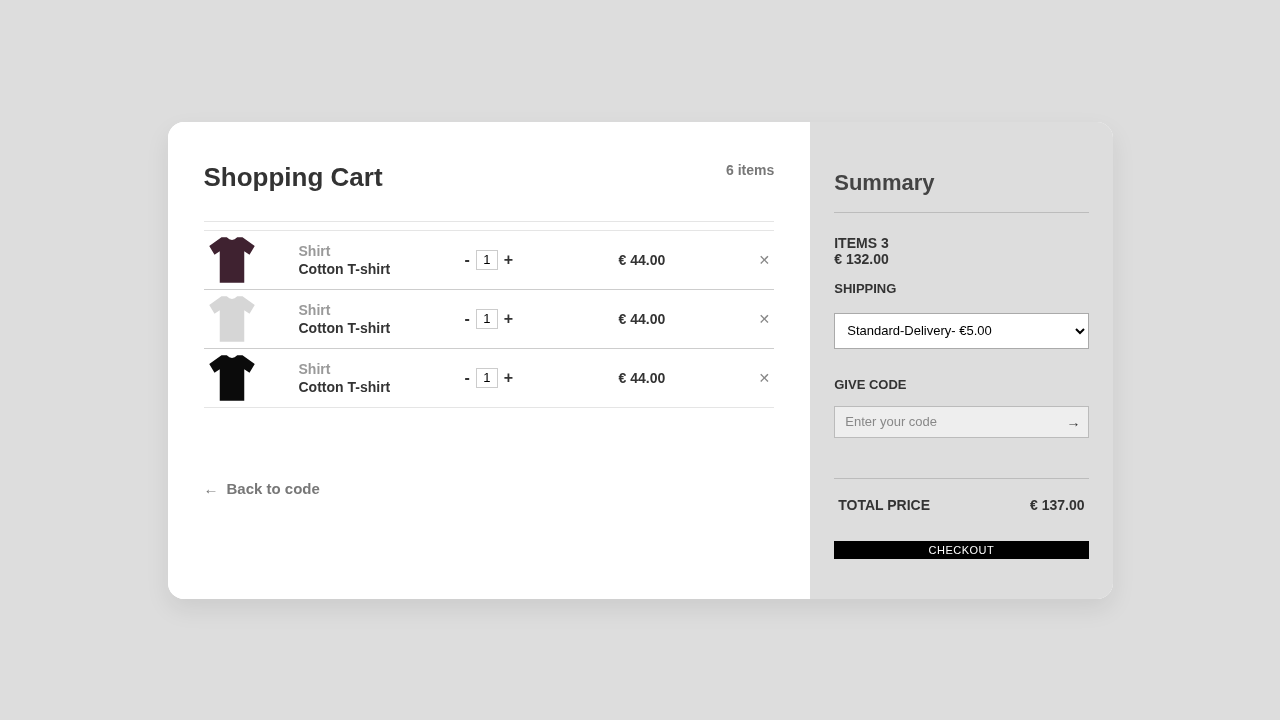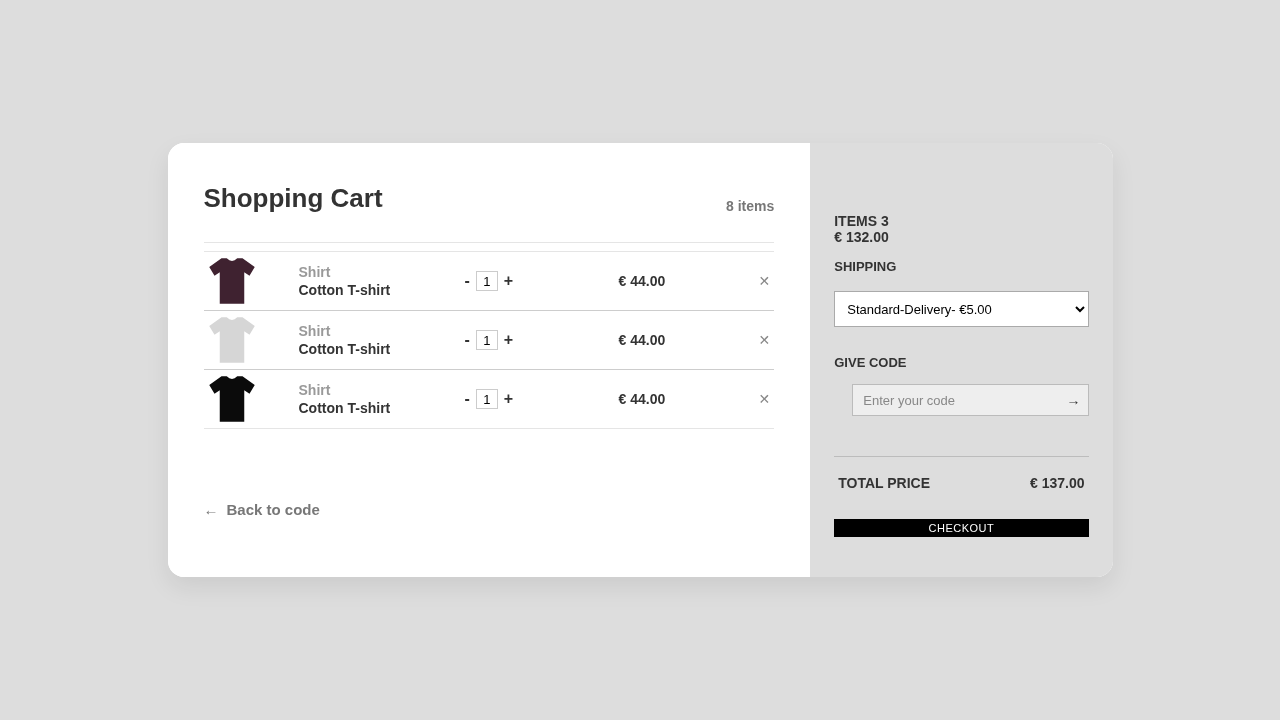--- a/index.html
+++ b/index.html
@@ -27,21 +27,20 @@
     padding: 40px 36px 30px 36px;
     background: #fff;
   }
   .summary {
     width: 315px;
     background: #ddd;
     padding: 48px 24px 40px 24px;
   }
   .title-row {
     display: flex;
-    align-items: flex-end;
     justify-content: space-between;
     border-bottom: 1px solid rgba(0,0,0,0.1);
     padding-bottom: 28px;
   }
   .title-row h4 {
     margin: 0;
     font-size: 26px;
     font-weight: bold;
     color: #333;
   }
@@ -155,21 +154,20 @@
     height: 36px;
     background: #fff;
     border: 1px solid #aaa;
     margin-top: 17px;
     font-size: 13px;
     padding: 0 8px;
   }
   .code-wrap {
     position: relative;
     margin-top: 14px;
-    margin-left: 18px;
   }
   .code {
     width: 100%;
     height: 32px;
     border: 1px solid #bbb;
     background: #eee;
     font-size: 13px;
     padding: 0 32px 0 10px;
   }
   .code::placeholder { color: #888; }
@@ -206,21 +204,21 @@
     cursor: pointer;
   }
 </style>
 </head>
 <body>
 
 <div class="card">
   <div class="cart">
     <div class="title-row">
       <h4>Shopping Cart</h4>
-      <div class="count">8 items</div>
+      <div class="count">6 items</div>
     </div>
 
     <div id="items">
         <div class="item">
           <div class="col-img">
             <div class="tshirt">
               <svg viewBox="0 0 64 64">
                 <path fill="#3f2230" d="M20 6 L26 6 Q32 12 38 6 L44 6 L58 16 L52 26 L46 22 L46 58 L18 58 L18 22 L12 26 L6 16 Z"></path>
               </svg>
             </div>
@@ -279,20 +277,21 @@
         </div>
       </div>
 
     <div class="back">
       <span>←</span>
       <span>Back to code</span>
     </div>
   </div>
 
   <div class="summary">
+    <h5>Summary</h5>
 
     <div class="srow">
       <span>ITEMS 3</span>
       <span>€ 132.00</span>
     </div>
 
     <span class="p-label">SHIPPING</span>
     <select class="select">
       <option>Standard-Delivery- €5.00</option>
     </select>

